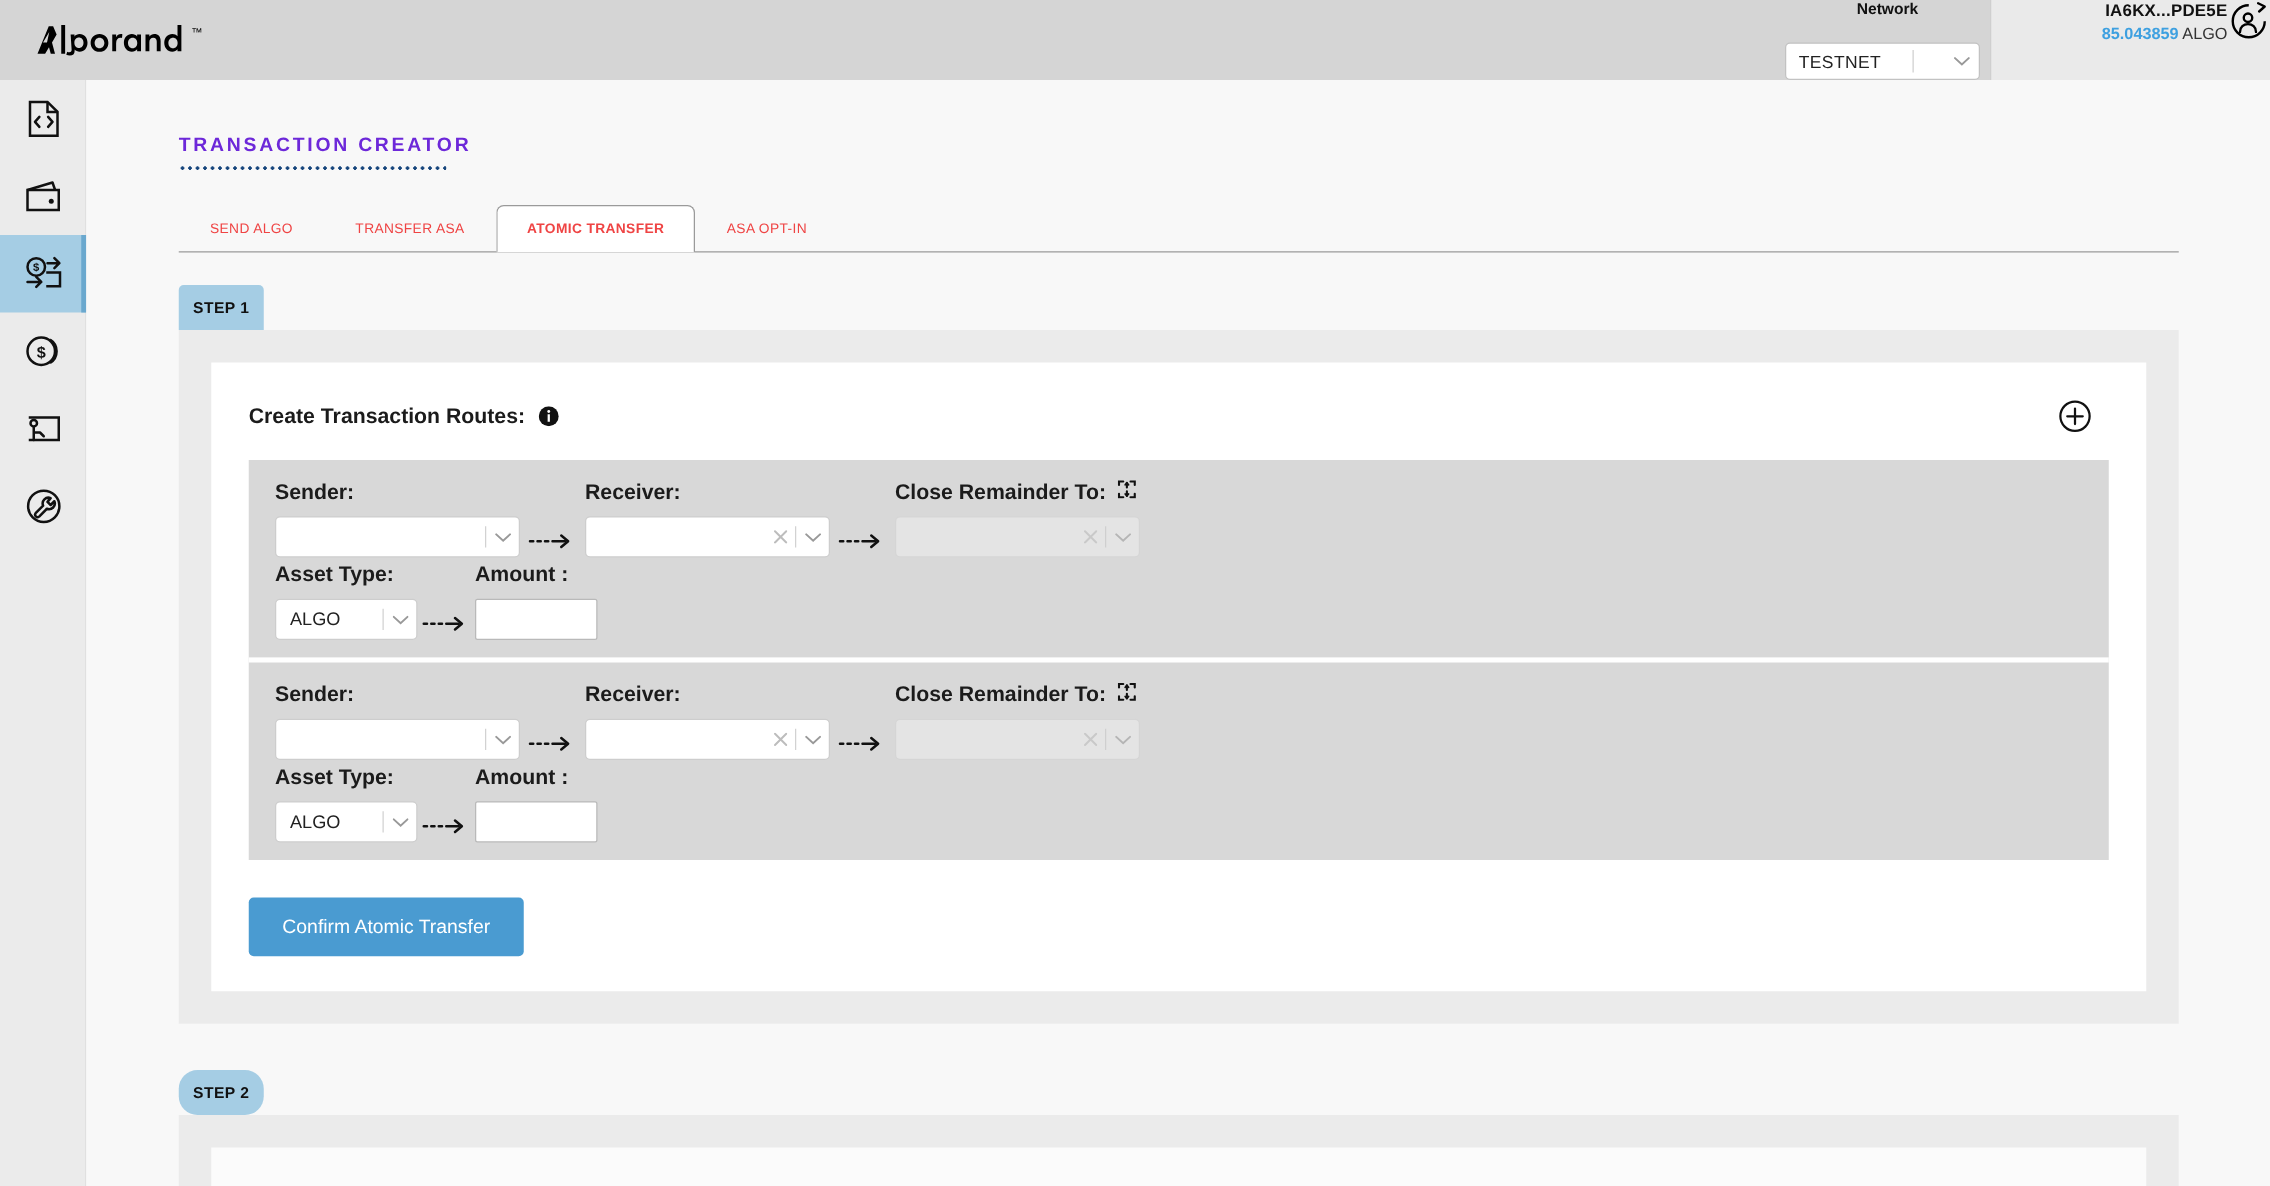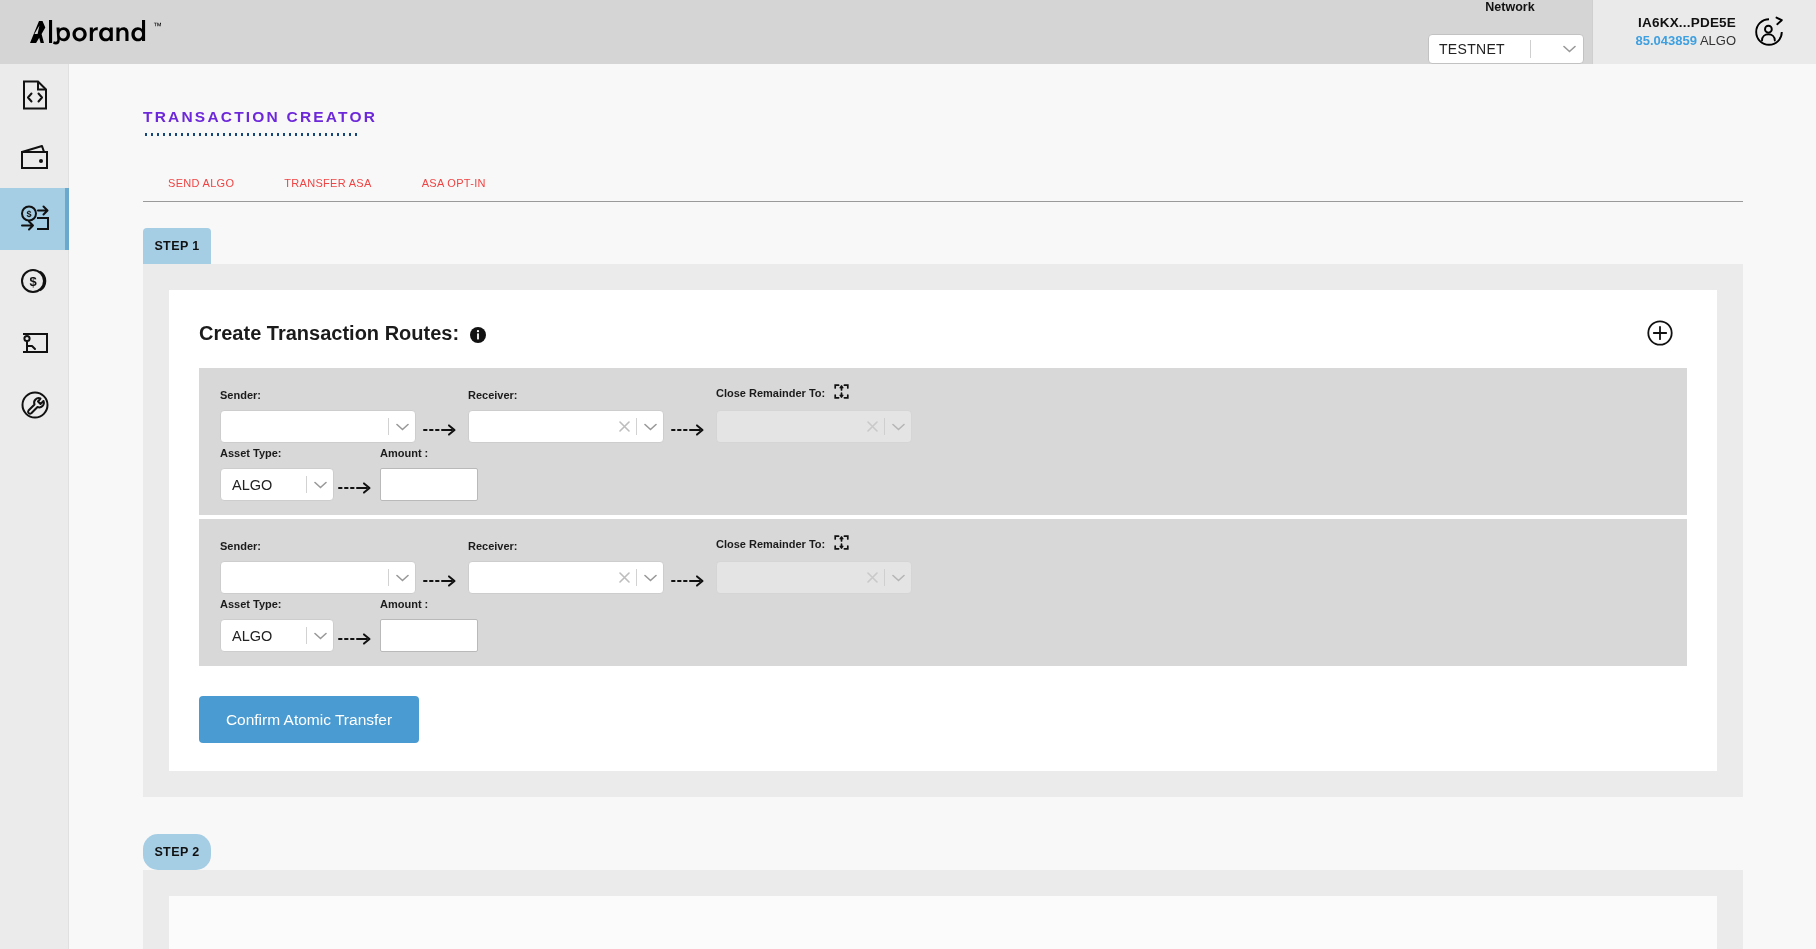--- a/index.html
+++ b/index.html
@@ -33,22 +33,22 @@
     display: flex; align-items: center; justify-content: space-between;
     padding: 0 0 0 10px;
   }
   .network-select .val { font-size: 14px; color: #222; letter-spacing: .3px; }
   .sel-div { width: 1px; height: 18px; background: #cfcfcf; margin-right: 0; }
   .chev { width: 26px; display: flex; align-items: center; justify-content: center; }
   .chev svg { display: block; }
 
   .acct-zone {
     flex: 1; background: #eaeaea;
-    display: flex; align-items: center; justify-content: flex-end;
-    padding-right: 30px; gap: 16px;
+    display: flex; justify-content: flex-end;
+    
     border-left: 1px solid #cfcfcf;
   }
   .acct-text { text-align: right; line-height: 1.35; }
   .acct-addr { font-size: 13.5px; font-weight: 700; color: #111; letter-spacing: .2px; }
   .acct-bal { font-size: 13px; }
   .acct-bal .amt { color: #3ea0e0; font-weight: 700; }
   .acct-bal .unit { color: #333; margin-left: 3px; }
   .acct-icon { width: 34px; height: 34px; display:flex; align-items:center; justify-content:center; }
 
   
@@ -116,37 +116,37 @@
   .step-wrap { margin-left: 74px; width: 1600px; background: #ebebeb; padding: 26px; }
   .step1 { margin-top: 0; }
 
   .card {
     background: #fff; padding: 30px 30px 28px 30px;
   }
   .card.disabled { background: #fbfbfb; }
 
   .card-head { display: flex; align-items: center; justify-content: space-between; }
   .card-title {
-    font-size: 20px; font-weight: 700; color: #1b1b1b;
+    font-size: 17px; font-weight: 700; color: #1b1b1b;
     display: flex; align-items: center; gap: 11px;
   }
   .info-icon { width: 16px; height: 16px; display:block; }
   .plus-btn { width: 26px; height: 26px; display:block; margin-right: 14px; }
 
   
   .routes { margin-top: 22px; }
   .route {
     background: #d8d8d8; padding: 16px 0 14px 21px;
   }
   .route + .route { border-top: 4px solid #fff; }
 
   .row { display: flex; align-items: flex-end; }
   .fld { display: flex; flex-direction: column; }
   .fld-label {
-    font-size: 11px; font-weight: 700; color: #1b1b1b;
+    font-size: 17px; font-weight: 700; color: #1b1b1b;
     margin-bottom: 9px; display: flex; align-items: center; gap: 9px;
   }
 
   .select-box {
     height: 33px; background: #fff; border: 1px solid #cdcdcd; border-radius: 4px;
     display: flex; align-items: center; padding-left: 11px;
   }
   .select-box.w-sender { width: 196px; }
   .select-box.w-receiver { width: 196px; }
   .select-box.w-asset { width: 114px; }
@@ -287,20 +287,21 @@
 </div>
 
 <div class="main">
 
   <div class="page-title">TRANSACTION CREATOR</div>
   <div class="title-dots"></div>
 
   <div class="tabs">
     <div class="tab">SEND ALGO</div>
     <div class="tab">TRANSFER ASA</div>
+    <div class="tab active">ATOMIC TRANSFER</div>
     <div class="tab">ASA OPT-IN</div>
   </div>
 
   <div class="step-badge" style="margin-top:26px">STEP 1</div>
   <div class="step-wrap step1">
     <div class="card">
 
       <div class="card-head">
         <div class="card-title">
           <span>Create Transaction Routes:</span>

